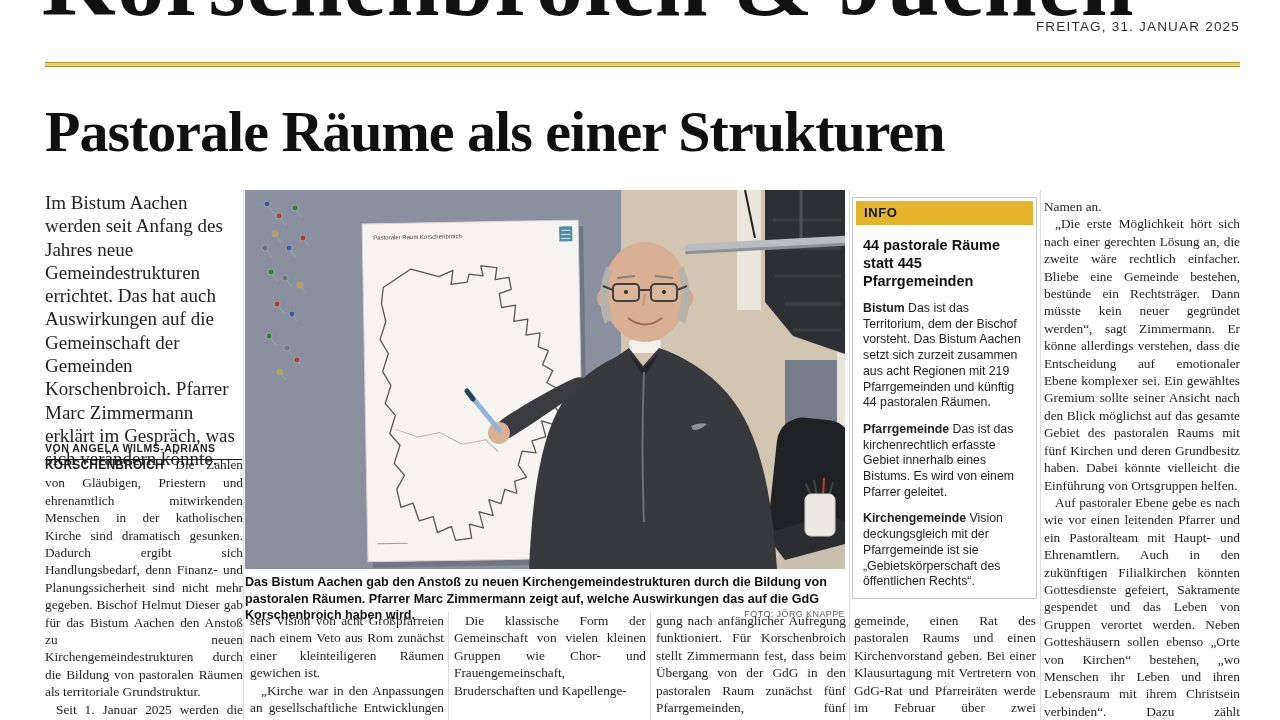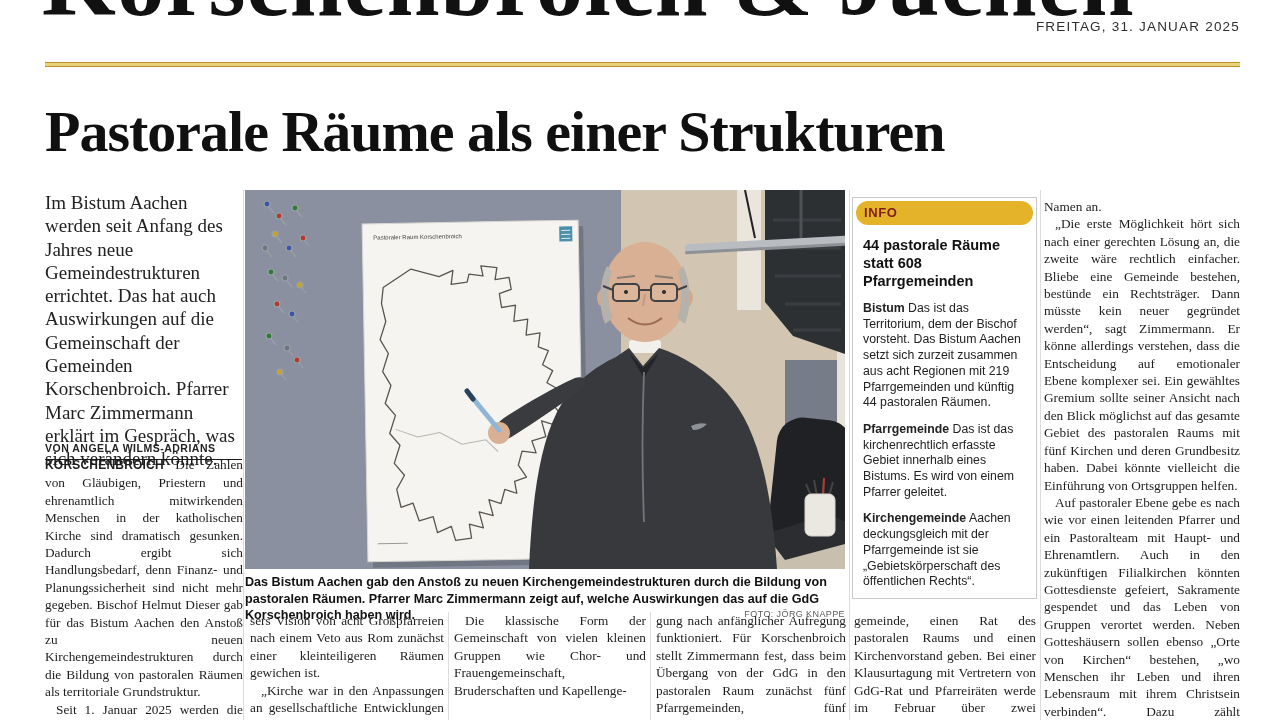--- a/index.html
+++ b/index.html
@@ -35,21 +35,21 @@
   .photo{left:245px;top:190px;width:600px;height:379px;overflow:hidden;background:#8a90a0;}
   .caption{left:245px;top:574px;width:600px;font-family:"Liberation Sans",sans-serif;
            font-weight:600;font-size:12.6px;line-height:16.5px;color:#111;}
   .credit{position:absolute;right:0;bottom:1px;font-weight:400;font-size:9px;
           letter-spacing:.4px;color:#5c5c5c;}
 
   
   .infobox{left:852px;top:197px;width:185px;height:402px;border:1px solid #c9c9c9;
            background:#fff;box-sizing:border-box;font-family:"Liberation Sans",sans-serif;overflow:hidden;}
   .info-bar{margin:3px;height:24px;line-height:24px;padding-left:8px;
-            font-weight:bold;font-size:13px;letter-spacing:.6px;color:#7f1d1d;border-radius:12px;}
+            font-weight:bold;font-size:13px;letter-spacing:.6px;color:#0f172a;}
   .info-body{padding:4px 10px 0 10px;}
   .info-title{font-weight:bold;font-size:14.5px;line-height:18px;color:#111;margin:4px 0 2px 0;}
   .info-entry{margin-top:11px;font-size:12.3px;line-height:15.7px;color:#222;}
   .info-entry b{font-weight:bold;}
 </style>
 </head>
 <body>
 
 <div class="page">
 
@@ -194,24 +194,24 @@
   </div>
 
   <div class="abs caption">
     <span>Das Bistum Aachen gab den Anstoß zu neuen Kirchengemeindestrukturen durch die Bildung von pastoralen Räumen. Pfarrer Marc Zimmermann zeigt auf, welche Auswirkungen das auf die GdG Korschenbroich haben wird.</span>
     <span class="credit">FOTO: JÖRG KNAPPE</span>
   </div>
 
   <div class="abs infobox">
     <div class="info-bar" style="background:#E4B32A;">INFO</div>
     <div class="info-body">
-      <div class="info-title">44 pastorale Räume statt 608 Pfarrgemeinden</div>
+      <div class="info-title">44 pastorale Räume statt 445 Pfarrgemeinden</div>
       <div class="info-entry"><b>Bistum</b> <span>Das ist das Territorium, dem der Bischof vorsteht. Das Bistum Aachen setzt sich zurzeit zusammen aus acht Regionen mit 219 Pfarrgemeinden und künftig 44 pastoralen Räumen.</span></div>
       <div class="info-entry"><b>Pfarrgemeinde</b> <span>Das ist das kirchenrechtlich erfasste Gebiet innerhalb eines Bistums. Es wird von einem Pfarrer geleitet.</span></div>
-      <div class="info-entry"><b>Kirchengemeinde</b> <span>Aachen deckungsgleich mit der Pfarrgemeinde ist sie „Gebietskörperschaft des öffentlichen Rechts“.</span></div>
+      <div class="info-entry"><b>Kirchengemeinde</b> <span>Vision deckungsgleich mit der Pfarrgemeinde ist sie „Gebietskörperschaft des öffentlichen Rechts“.</span></div>
 
     </div>
   </div>
 
   <div class="abs bodycol" style="left:250px;top:612px;width:194px;height:108px;">
     <p>sers Vision von acht Großpfarreien nach einem Veto aus Rom zunächst einer kleinteiligeren Räumen gewichen ist.</p>
     <p class="ind">„Kirche war in den Anpassungen an gesellschaftliche Entwicklungen immer schon in Bewegung. Wir spü-</p>
   </div>
   <div class="abs bodycol" style="left:454px;top:612px;width:192px;height:108px;">
     <p class="ind">Die klassische Form der Gemeinschaft von vielen kleinen Gruppen wie Chor- und Frauengemeinschaft, Bruderschaften und Kapellenge-</p>

